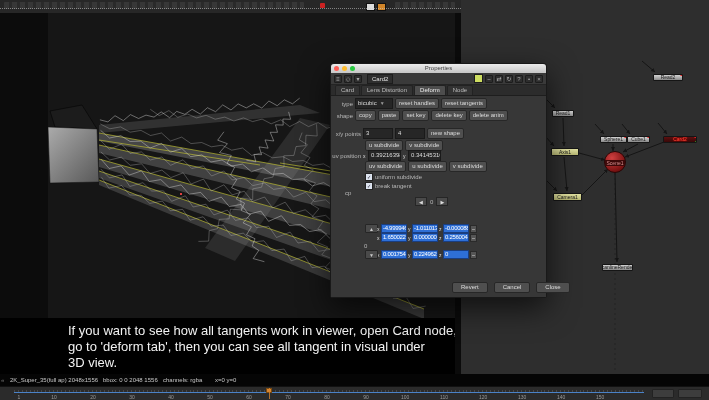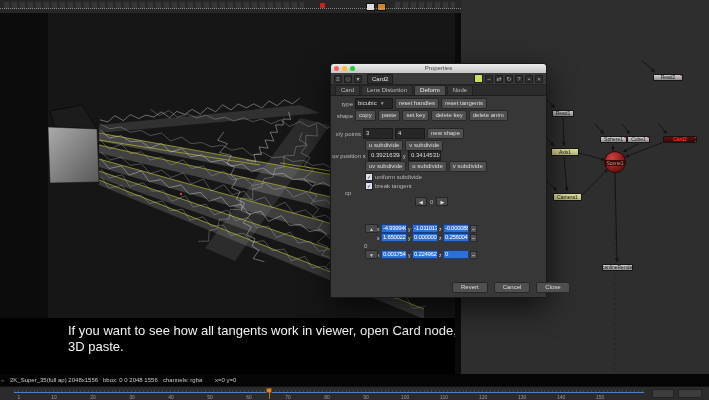--- a/index.html
+++ b/index.html
@@ -164,21 +164,22 @@
           <polyline points="329.7,228.8 337.0,230.5 341.9,223.4 349.6,226.5 354.6,219.6 362.6,224.2 367.9,218.5 375.4,220.9 380.7,215.2 387.9,216.6 393.0,210.0 400.8,213.8 406.0,207.3 413.9,211.6 419.1,205.2 426.6,208.0 431.3,199.8 439.3,204.2 444.3,197.5" fill="none" stroke="#d4d4d4" stroke-width="0.6" stroke-opacity="0.5"></polyline>
           <polyline points="198.4,228.4 208.7,228.1 209.2,217.7 217.6,215.6 219.3,206.4 229.2,205.8 230.4,196.2 241.5,196.9 240.6,185.0 252.7,186.7 252.8,175.9 261.6,174.2 264.0,165.8 272.9,164.1 275.1,155.5 284.1,154.0 283.8,142.8 293.9,142.4 296.0,133.6 305.5,132.6 306.0,122.2 317.2,123.0 316.5,111.3" fill="none" stroke="#d4d4d4" stroke-width="0.6" stroke-opacity="0.5"></polyline>
           <polyline points="381.7,158.3 382.9,165.9 390.2,167.3 391.9,174.4 399.6,175.4 399.7,184.0 407.4,185.1 408.7,192.6 416.5,193.5 417.8,200.9 425.0,202.5 427.0,209.2 434.5,210.5 436.0,217.8 443.4,219.1 444.7,226.6 451.3,228.7" fill="none" stroke="#d4d4d4" stroke-width="0.6" stroke-opacity="0.75"></polyline>
         </g>
       <rect x="180" y="180" width="2" height="2" fill="#e04040"></rect>
     </svg>
   </div>
 
   <div id="caption" class="abs">
     <span>If you want to see how all tangents work in viewer, open Card node,</span>
-    <span>3D paste.</span>
+    <span>go to 'deform tab', then you can see all tangent in visual under</span>
+    <span>3D view.</span>
   </div>
 
   <div id="nodegraph" class="abs">
     <svg width="248" height="374">
       <defs>
         <marker id="arr" markerWidth="5" markerHeight="5" refX="4" refY="2" orient="auto">
           <path d="M0,0L4,2L0,4z" fill="#151515"></path>
         </marker>
       </defs>
       <line x1="154" y1="173" x2="154" y2="372" stroke="#232323" stroke-dasharray="2,3"></line>

